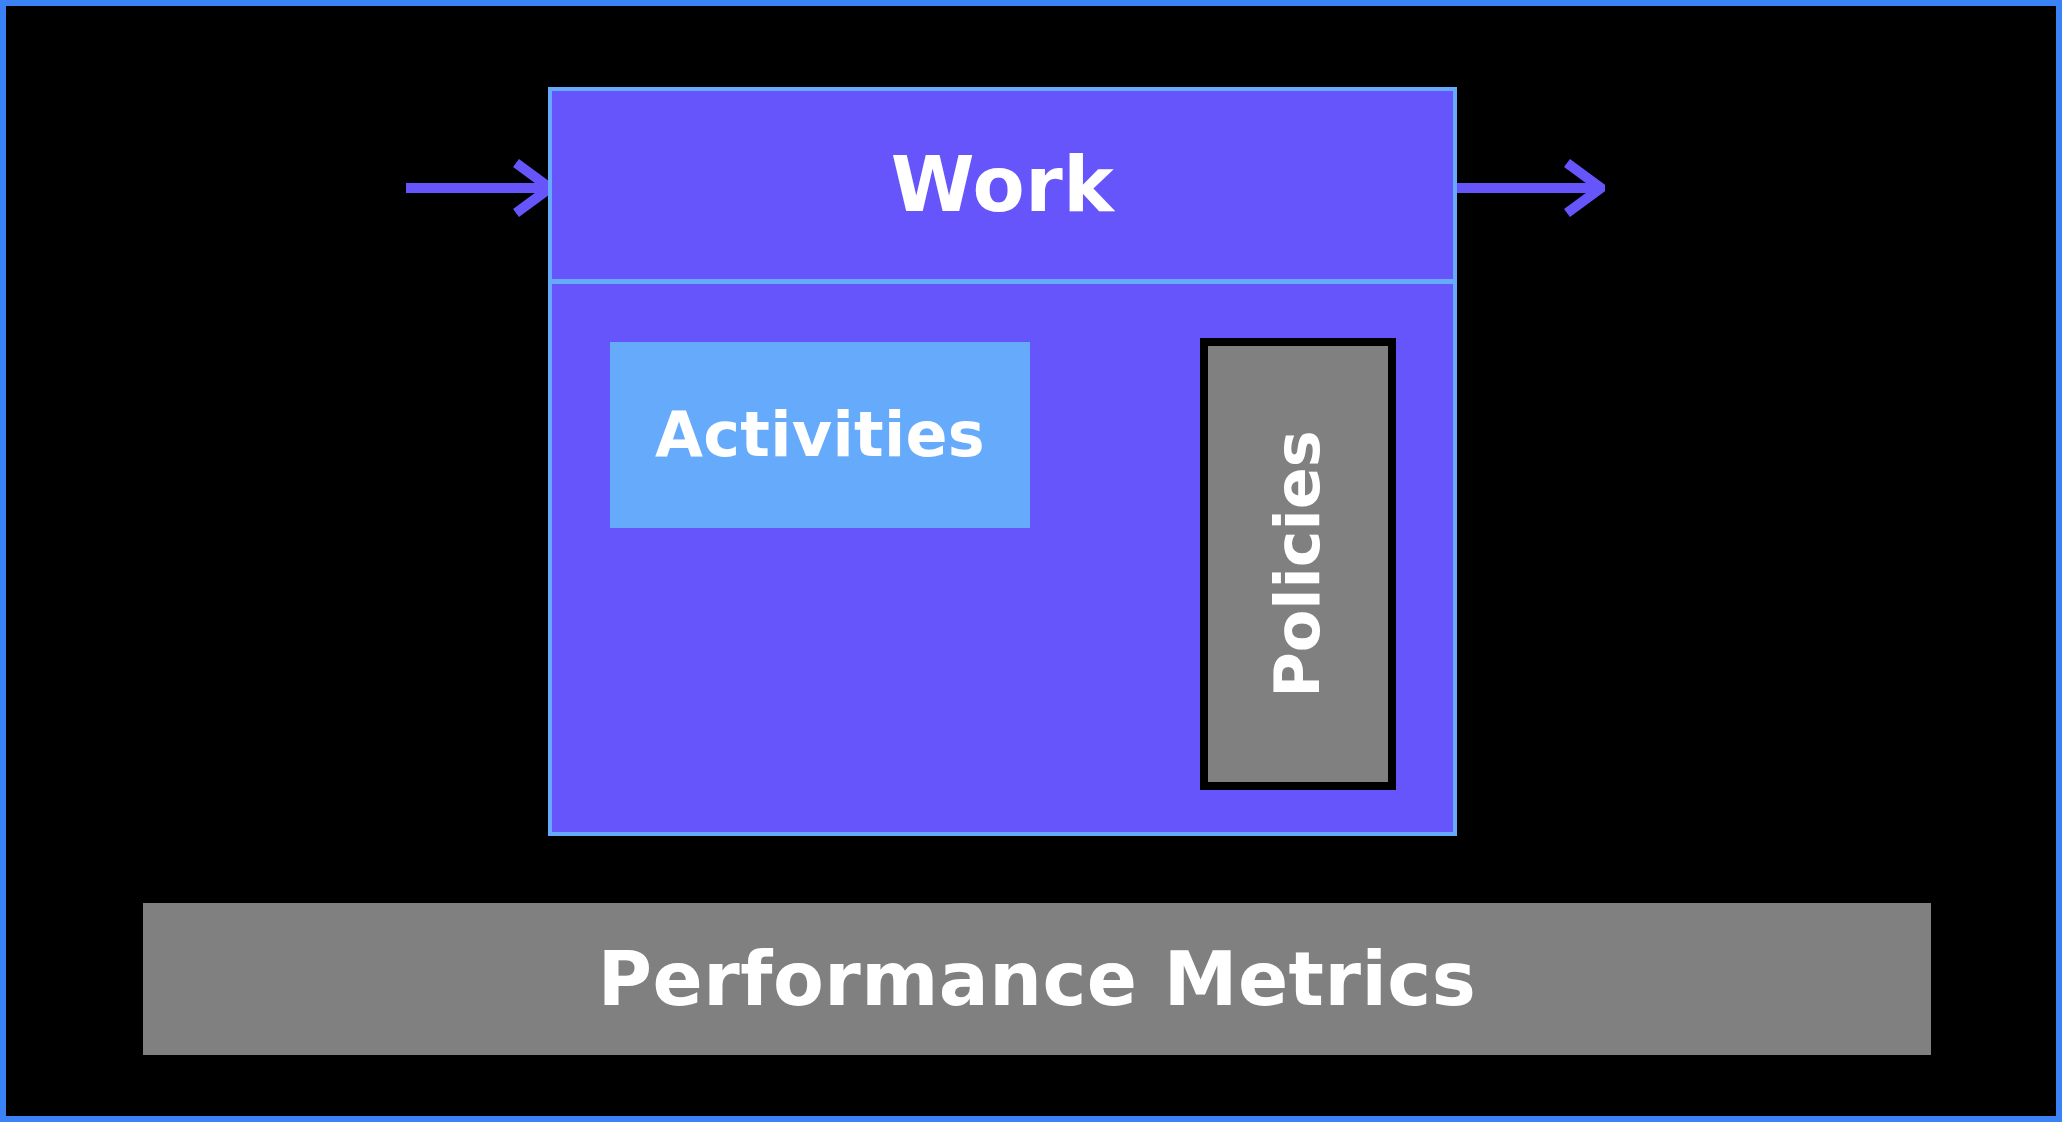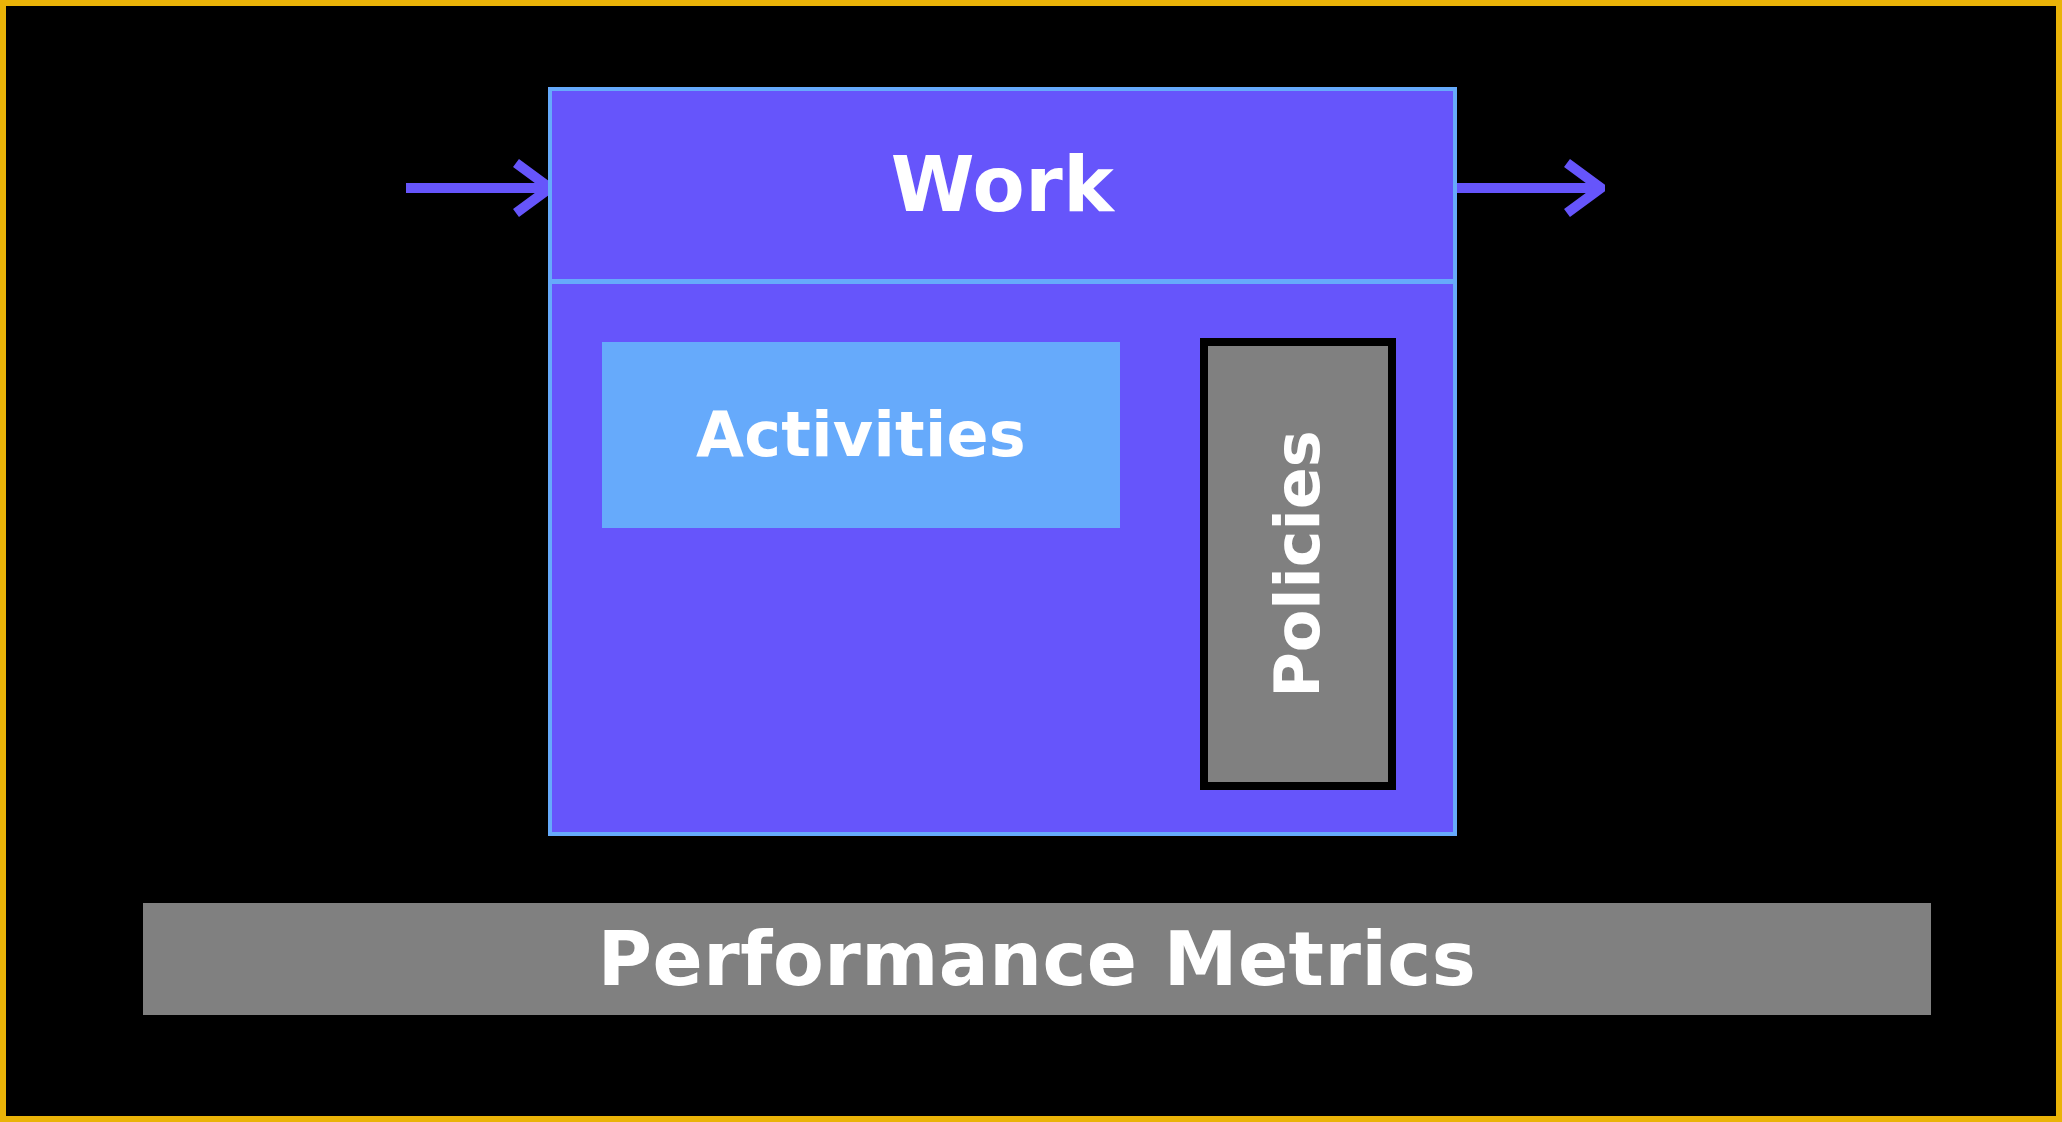--- a/index.html
+++ b/index.html
@@ -6,21 +6,21 @@
     margin: 0;
     padding: 0;
     background: #000;
   }
   #canvas {
     position: relative;
     width: 2062px;
     height: 1122px;
     background: #000000;
     box-sizing: border-box;
-    border: 6px solid #eab308;
+    border: 6px solid #3b82f6;
     overflow: hidden;
     font-family: "DejaVu Sans", sans-serif;
   }
 
   
   .work-container {
     position: absolute;
     left: 542px;
     top: 81px;
     width: 909px;
@@ -53,22 +53,22 @@
     position: absolute;
     left: 0;
     top: 198px;
     right: 0;
     bottom: 0;
   }
 
   
   .sub-box {
     position: absolute;
-    left: 50px;
-    width: 518px;
+    left: 58px;
+    width: 420px;
     height: 186px;
     background: #66AAFB;
     display: flex;
     align-items: center;
     justify-content: center;
   }
   .sub-box.activities { top: 53px; }
   .sub-box.decisions  { top: 310px; }
   .sub-box-label {
     color: #FFFFFF;
@@ -110,21 +110,21 @@
   }
   .arrow.arrow-in  { left: 398px; }
   .arrow.arrow-out { left: 1449px; }
 
   
   .metrics-bar {
     position: absolute;
     left: 137px;
     top: 897px;
     width: 1788px;
-    height: 112px;
+    height: 152px;
     background: #808080;
     display: flex;
     align-items: center;
     justify-content: center;
   }
   .metrics-label {
     color: #FFFFFF;
     font-size: 74px;
     font-weight: bold;
     line-height: 1;

